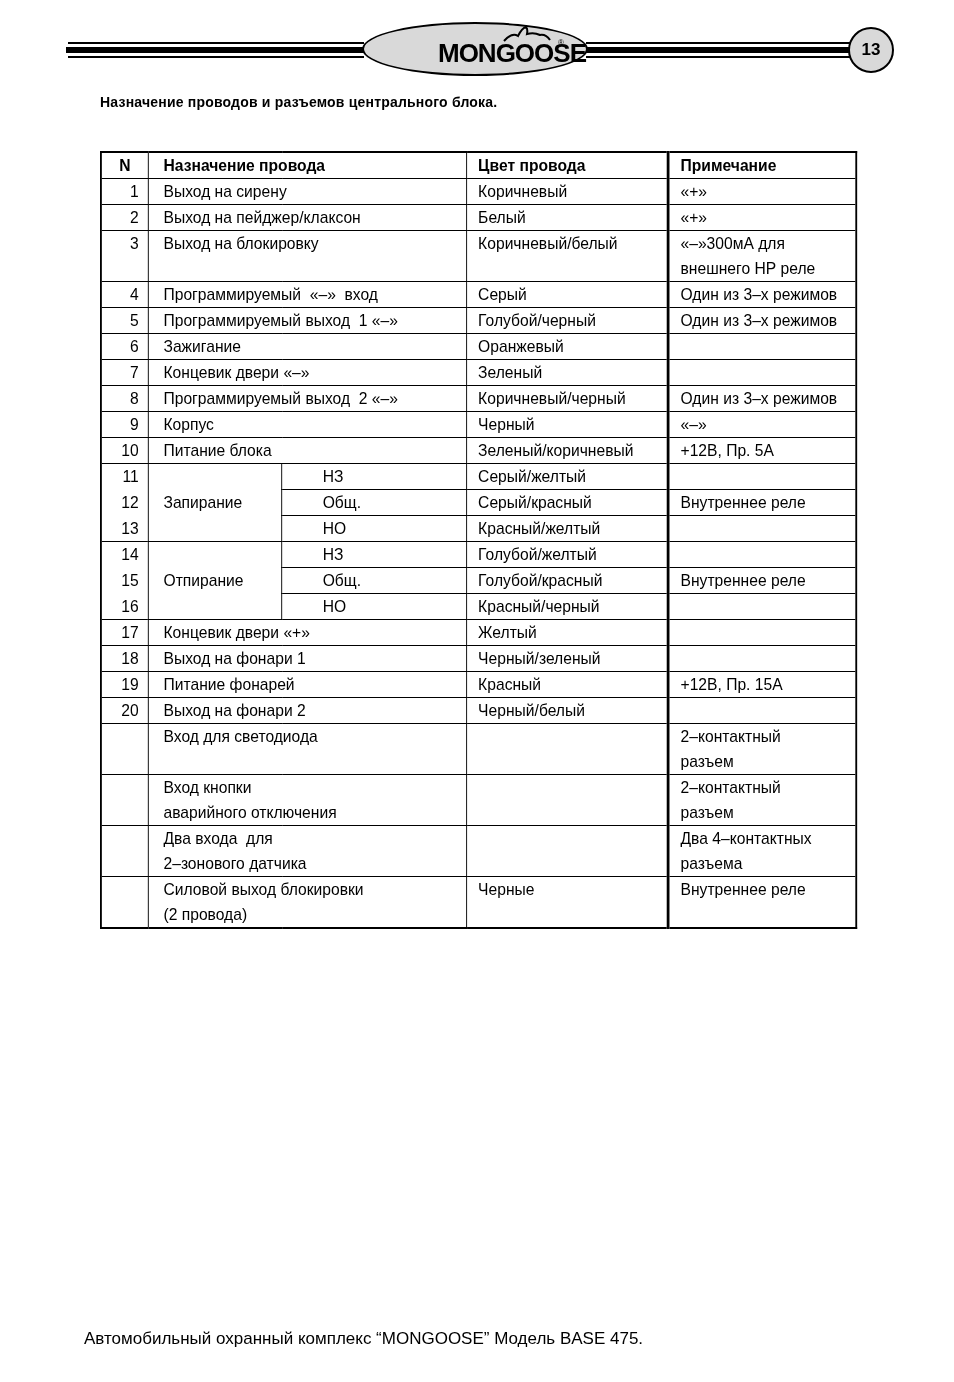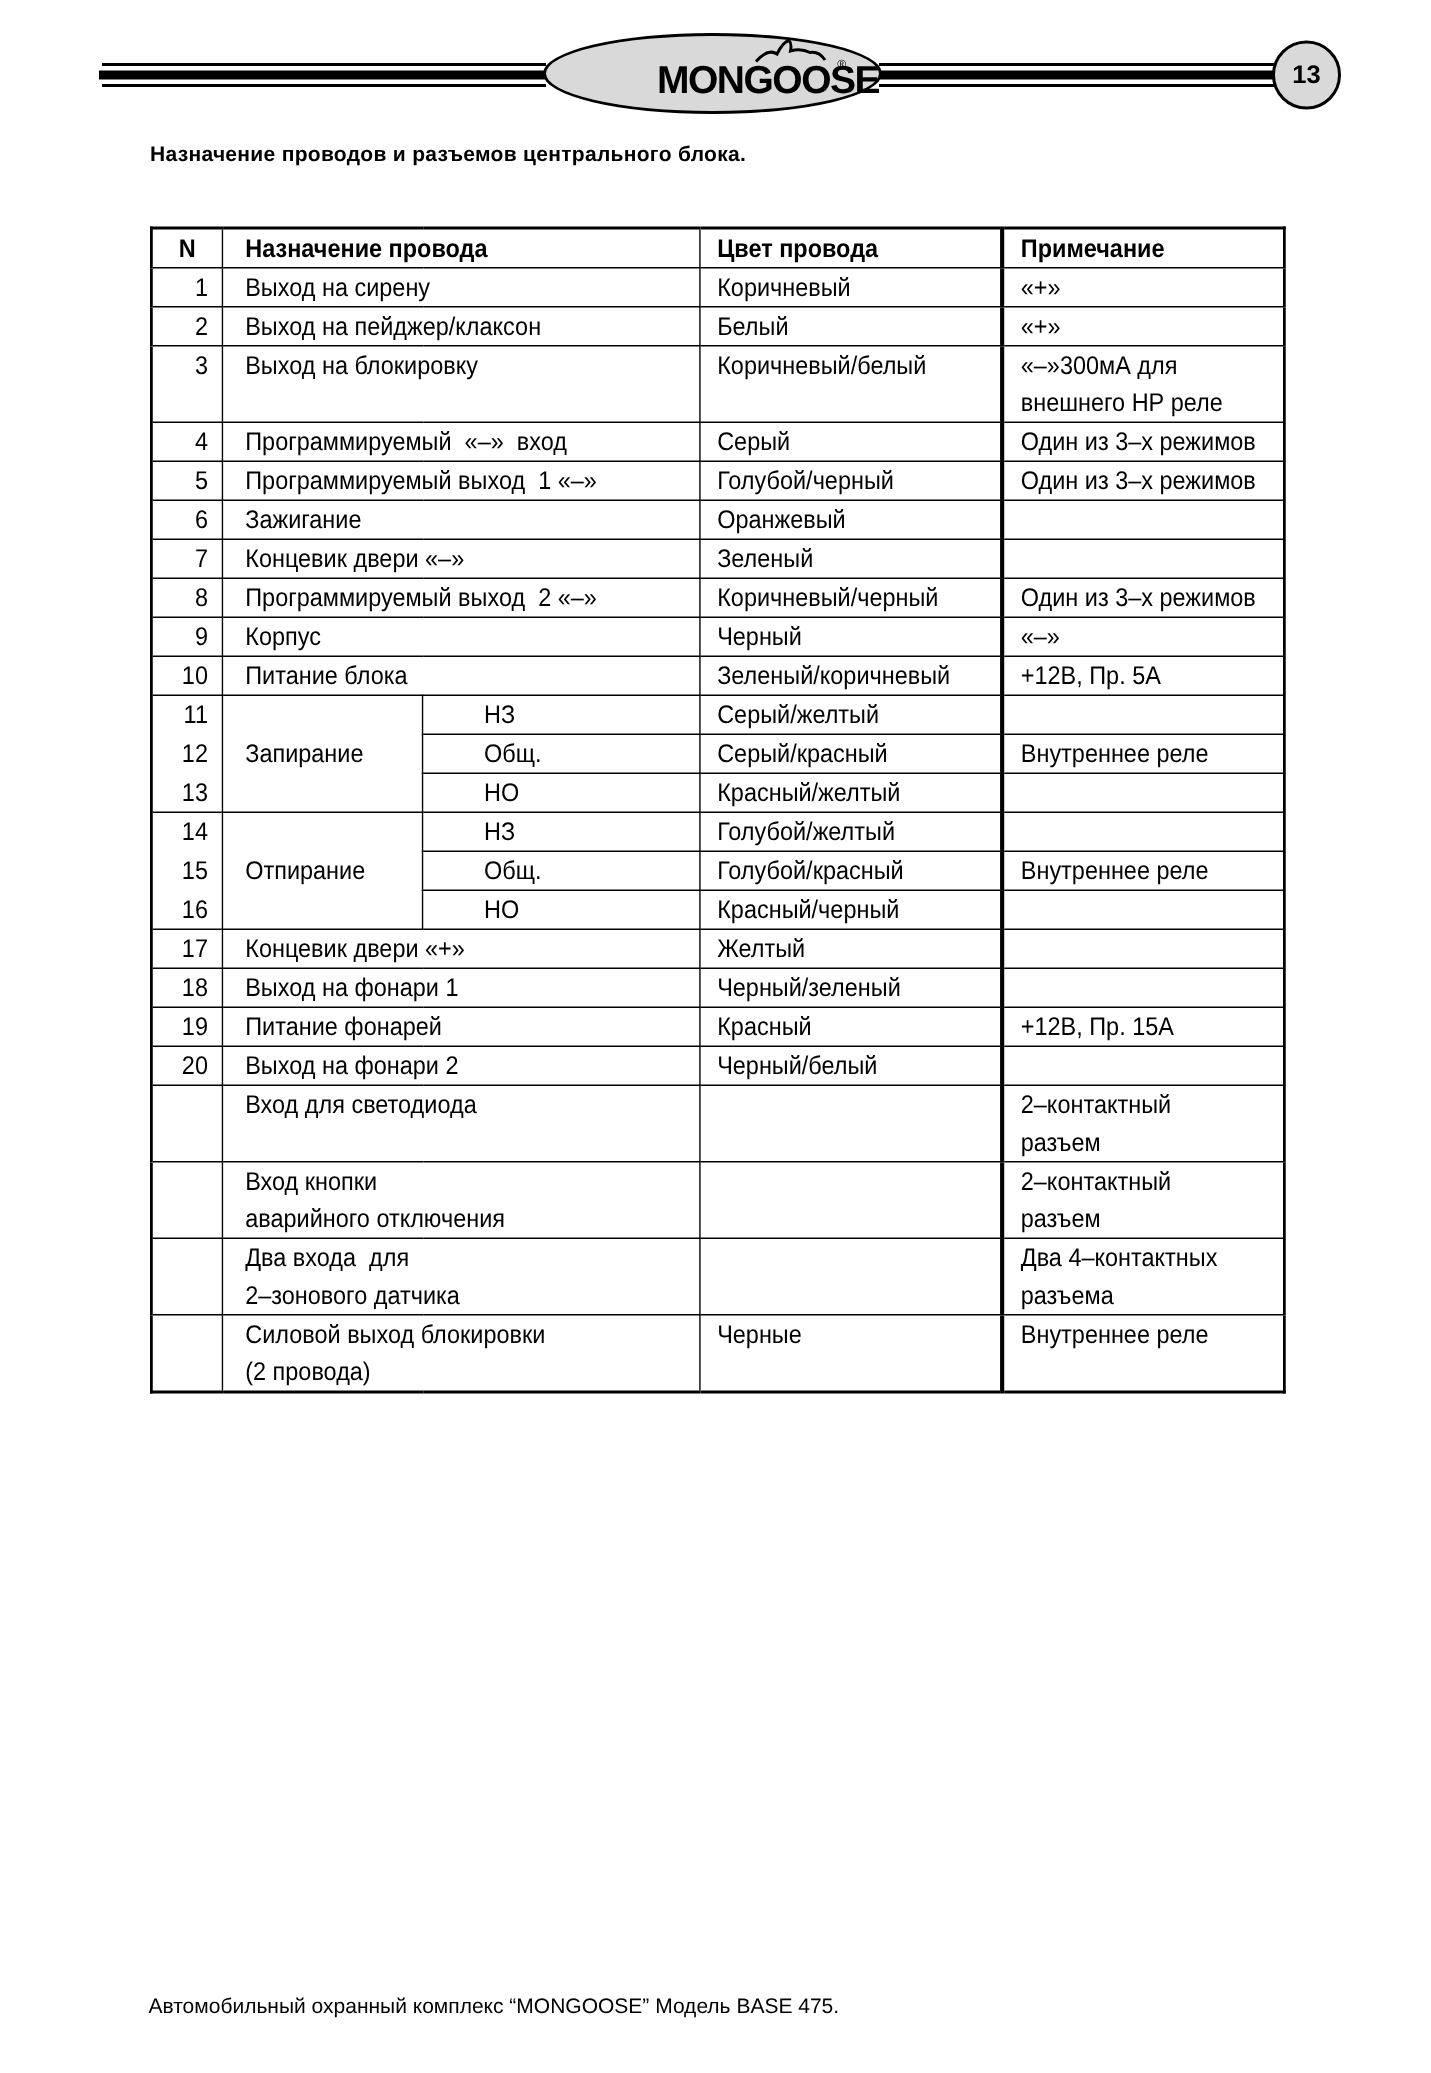--- a/index.html
+++ b/index.html
@@ -27,21 +27,21 @@
   table.wires td.sub { padding-left: 44px; }
   table.wires td.group { vertical-align: middle; }
   table.wires td.n.grp { border-top: none; border-bottom: none; }
   table.wires tr.thick-left td:first-child, table.wires tr td:first-child, table.wires tr th:first-child { border-left: 2px solid #000; }
   table.wires td:last-child, table.wires th:last-child { border-right: 2px solid #000; }
   table.wires td.c-note, table.wires th.c-note { border-left: 3px solid #000; }
   table.wires tr:last-child td { border-bottom: 2px solid #000; }
   table.wires tr.head th { border-top: 2px solid #000; }
   .ml { line-height: 26px; }
 
-  .footer { position: absolute; left: 99px; top: 1329px; font-size: 14px; }
+  .footer { position: absolute; left: 84px; top: 1329px; font-size: 17px; }
 </style>
 </head>
 <body>
 
 <div class="header">
   <div class="stripe" style="left:68px; top:42px; width:296px; height:2px;"></div>
   <div class="stripe" style="left:66px; top:47px; width:298px; height:6px;"></div>
   <div class="stripe" style="left:68px; top:56px; width:296px; height:2px;"></div>
   <div class="stripe" style="left:586px; top:42px; width:264px; height:2px;"></div>
   <div class="stripe" style="left:586px; top:47px; width:264px; height:6px;"></div>

